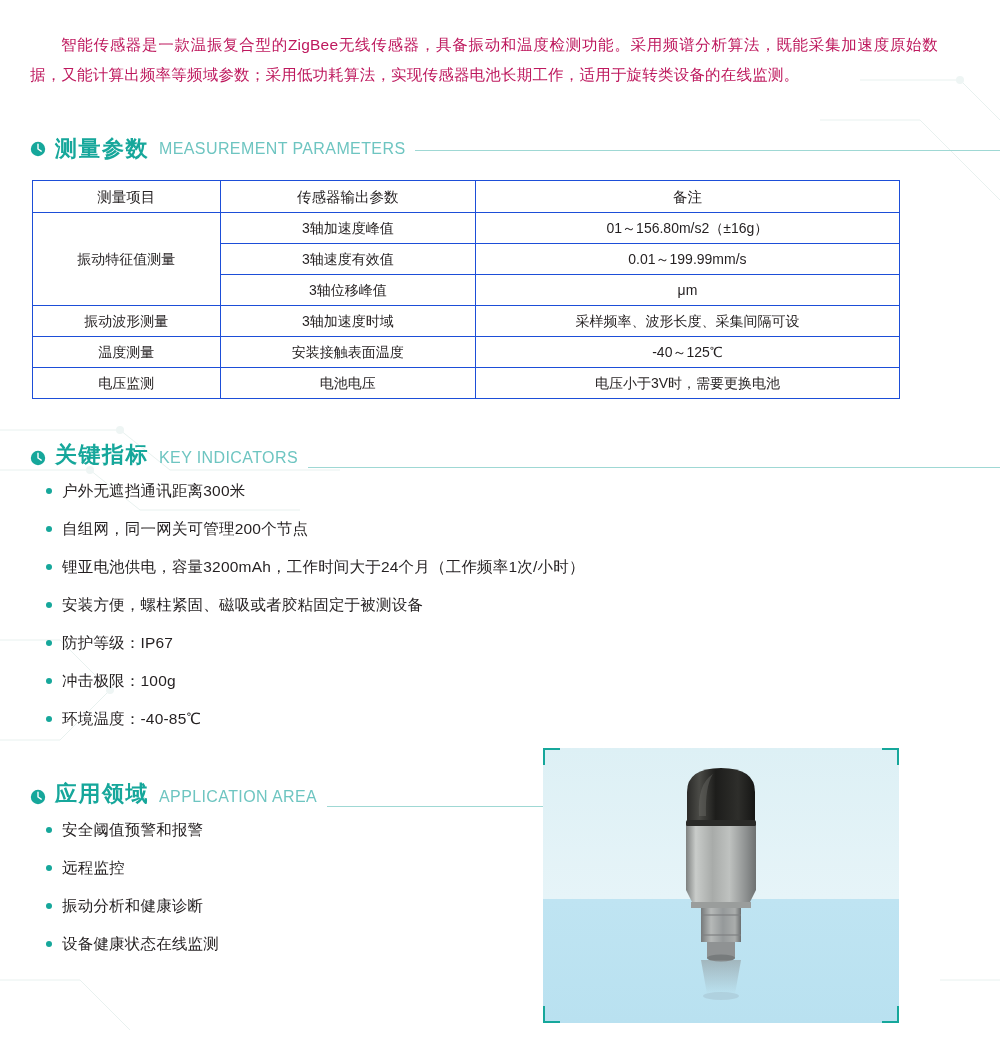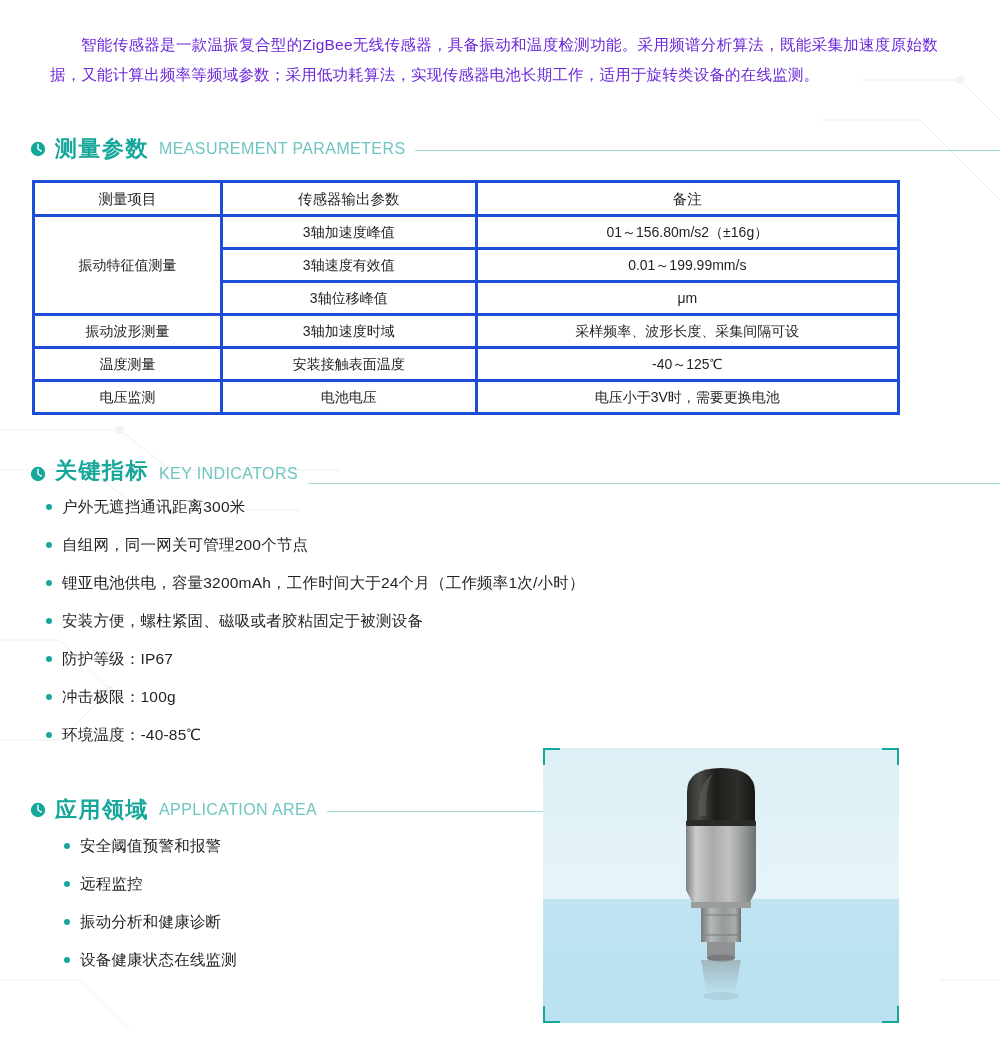--- a/index.html
+++ b/index.html
@@ -26,26 +26,26 @@
   .bg-deco svg { display: block; }
 
   .page {
     position: relative;
     z-index: 1;
     padding: 0;
   }
 
   
   .intro {
-    margin: 30px 62px 0 50px;
+    margin: 30px 62px 0 30px;
     font-size: 15.5px;
     line-height: 30px;
     text-align: justify;
     text-indent: 2em;
-    color: #6d28d9;
+    color: #be185d;
     letter-spacing: 0.2px;
   }
 
   
   .section-head {
     display: flex;
     align-items: center;
     margin: 0 0 0 30px;
     position: relative;
   }
@@ -82,21 +82,21 @@
   .tbl-wrap {
     margin: 20px 32px 0 32px;
   }
   table.params {
     border-collapse: collapse;
     width: 868px;
     font-size: 14px;
     color: #231f20;
   }
   table.params td {
-    border: 3px solid #1d4ed8;
+    border: 1px solid #1d4ed8;
     text-align: center;
     vertical-align: middle;
     padding: 5px 4px;
     height: 17px;
     line-height: 20px;
   }
   table.params tr.head td {
     font-size: 14.5px;
     height: 21px;
   }
@@ -157,23 +157,23 @@
     left: 50%;
     top: 14px;
     transform: translateX(-50%);
     width: 120px;
     height: 250px;
   }
 
   
   .sec-measure { margin-top: 48px; }
   .sec-key { margin-top: 45px; align-items: flex-end; }
-  .sec-app { margin-top: 54px; }
-
-  .app-list-wrap { width: 520px; padding-left: 18px; }
+  .sec-app { margin-top: 54px; align-items: flex-end; }
+
+  .app-list-wrap { width: 520px; }
 </style>
 </head>
 <body>
 
 <div class="bg-deco">
   <svg width="1000" height="1040" viewBox="0 0 1000 1040" fill="none">
     <g stroke="#e8f1ef" stroke-width="1">
       <path d="M0 430 L120 430 L170 470 L340 470"></path>
       <path d="M0 470 L90 470 L140 510 L300 510"></path>
       <path d="M0 640 L60 640 L110 690 L60 740 L0 740"></path>

